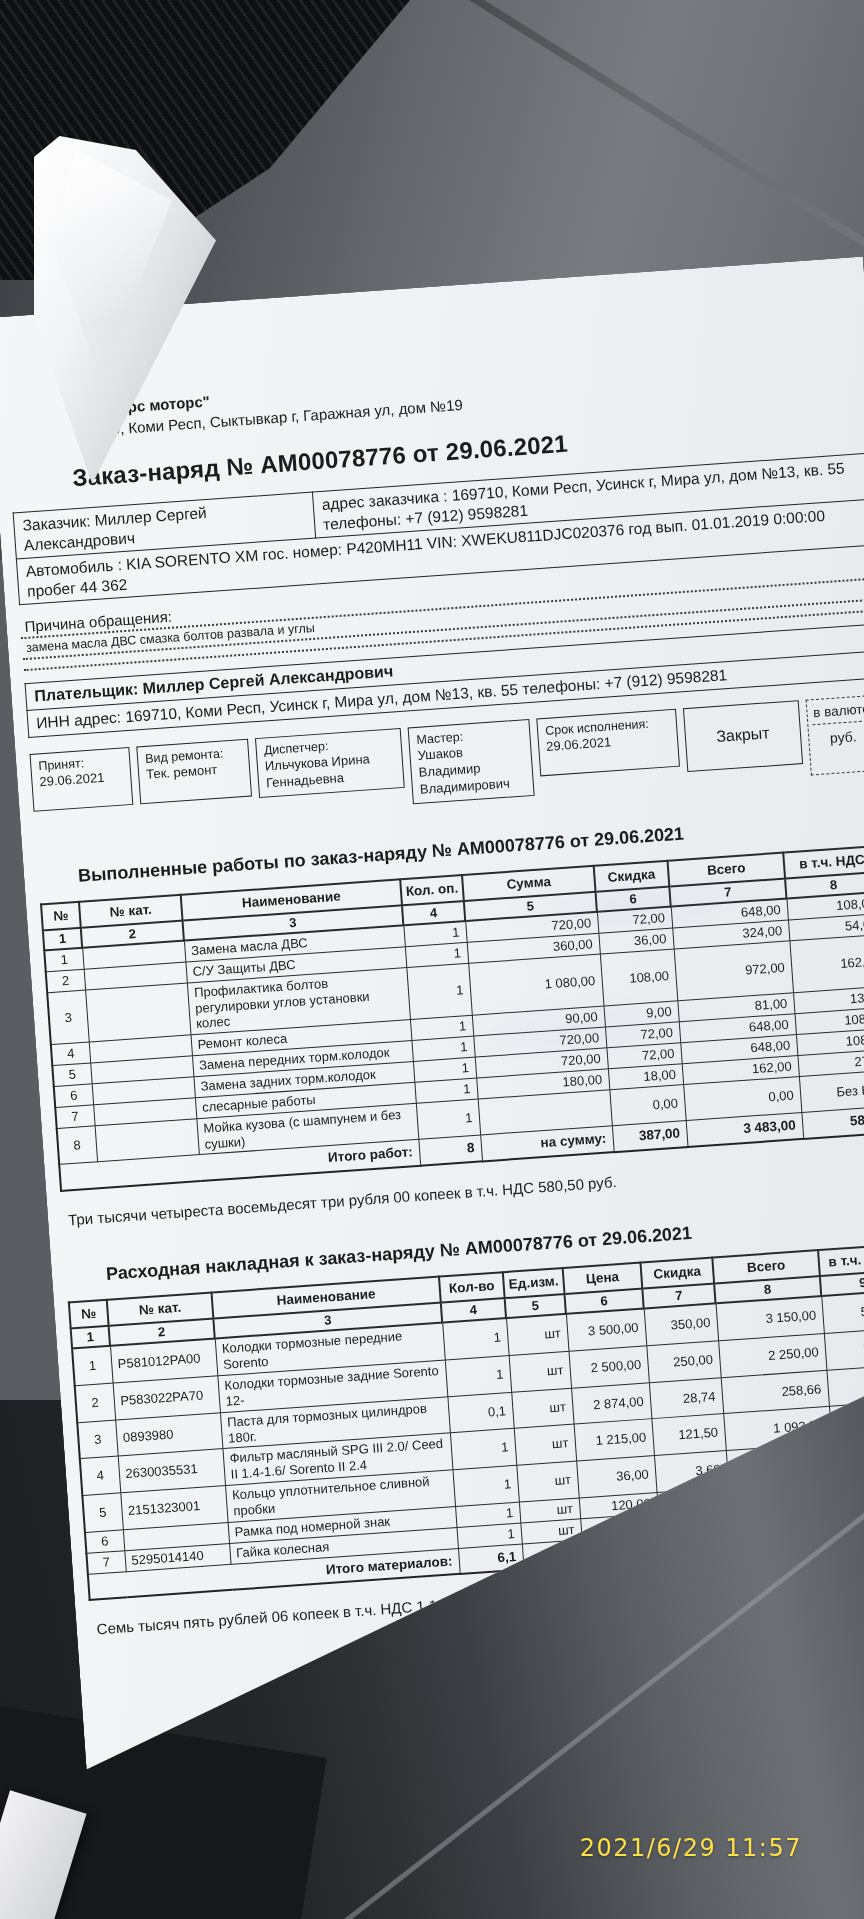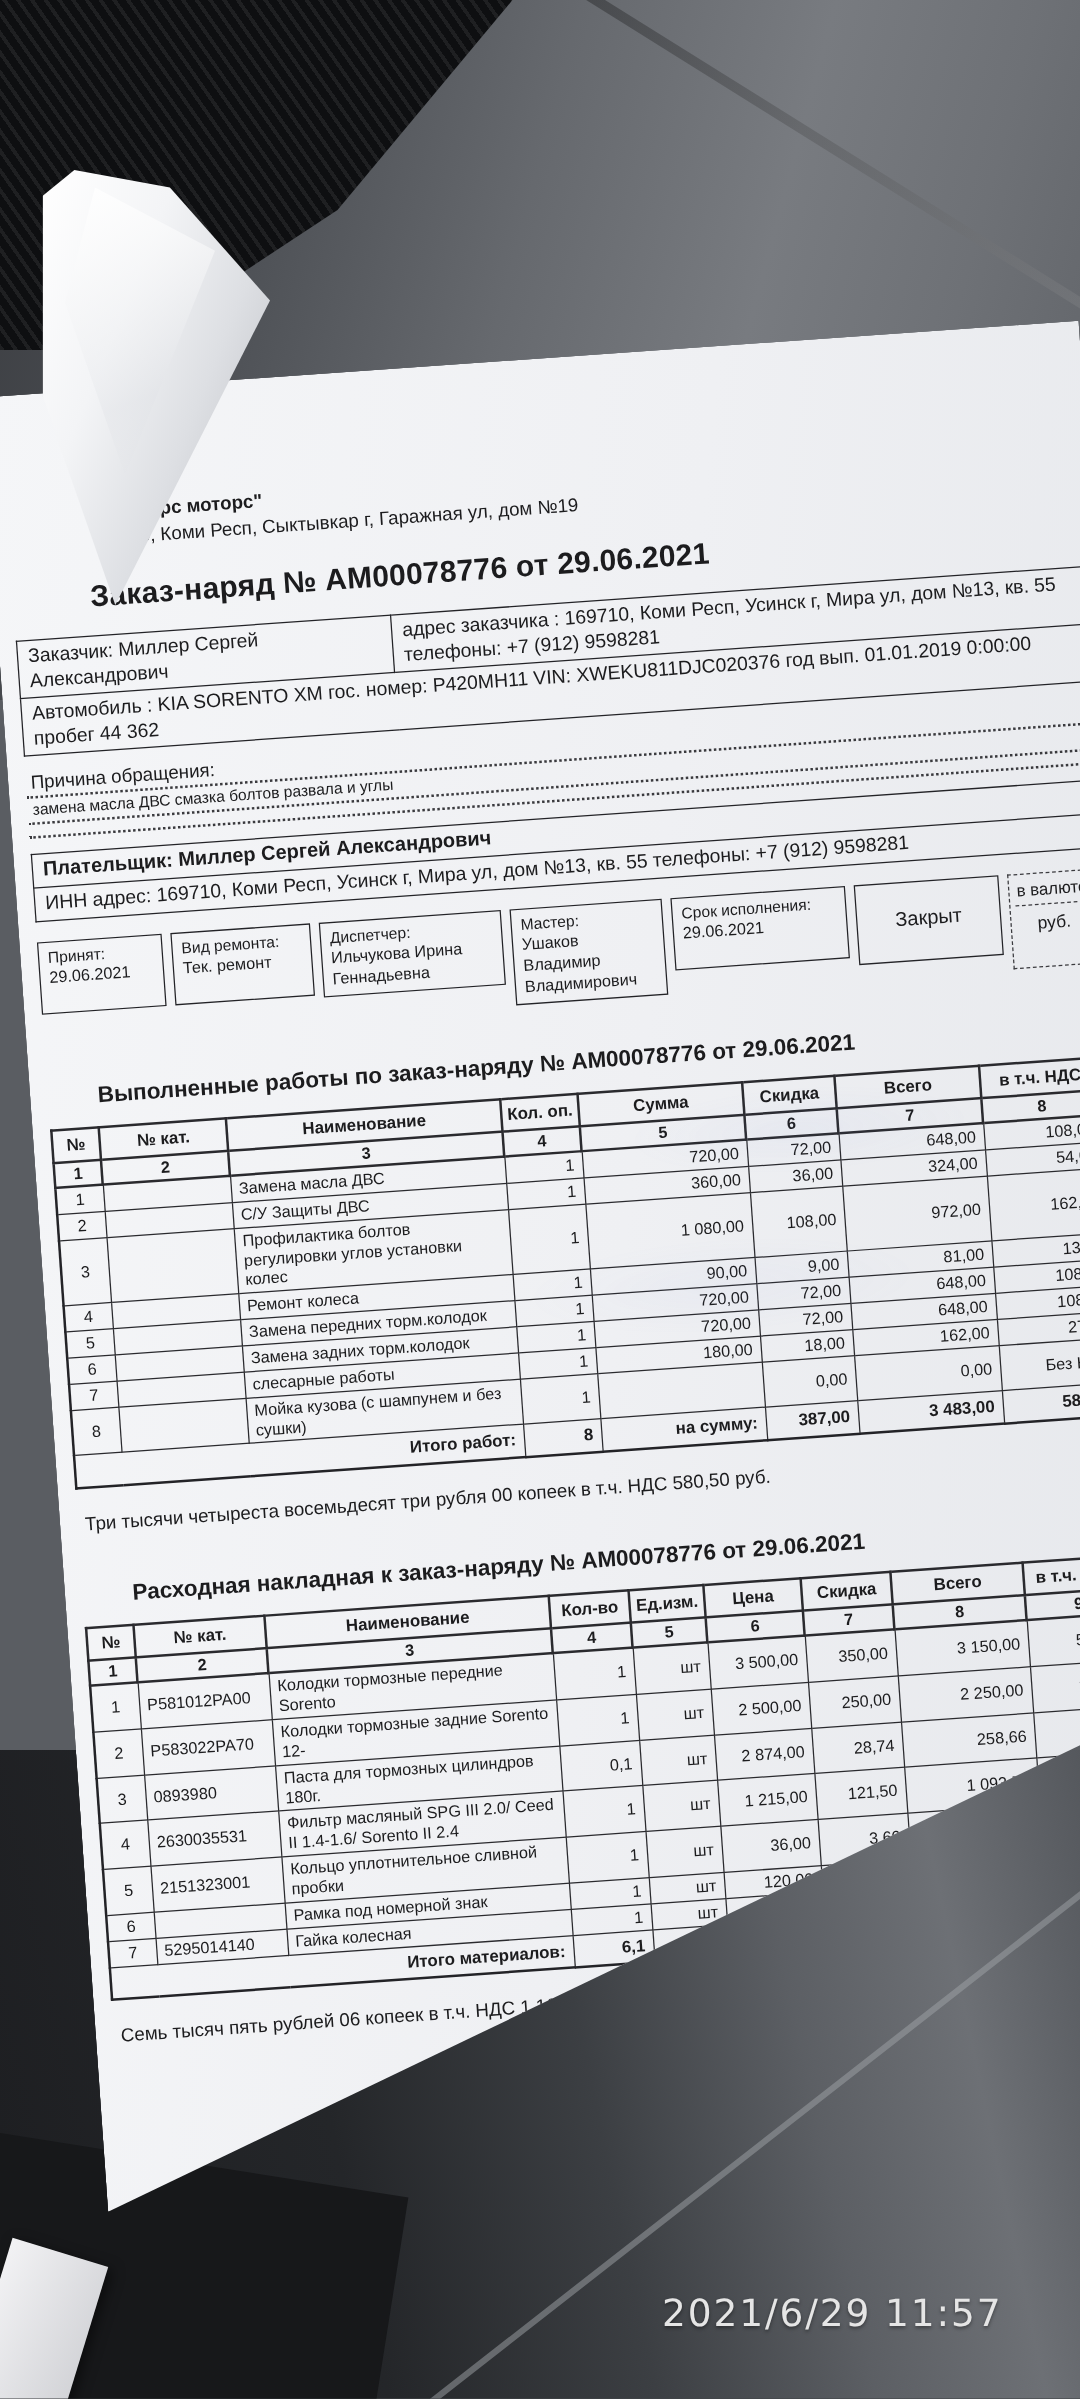--- a/index.html
+++ b/index.html
@@ -79,21 +79,21 @@
   .words{margin:20px 0 0 6px;font-size:15px;}
   
   .fold{position:absolute;left:34px;top:136px;width:182px;height:348px;
     background:linear-gradient(112deg,#ffffff 0%,#f3f4f6 34%,#dddfe3 62%,#c6c8cd 84%,#b4b6bc 100%);
     clip-path:polygon(14% 0,56% 4%,100% 30%,32% 100%,0 52%,0 6%);
     filter:drop-shadow(7px 9px 12px rgba(0,0,0,.42));}
   .fold-curl{position:absolute;left:52px;top:150px;width:120px;height:230px;
     background:linear-gradient(160deg,rgba(255,255,255,.95),rgba(225,227,231,.4) 70%,transparent);
     clip-path:polygon(20% 0,100% 22%,40% 100%,0 40%);}
   .timestamp{position:absolute;right:62px;top:1834px;font-family:"DejaVu Sans",sans-serif;
-    font-size:30px;color:#e5e5e5;letter-spacing:1.5px;text-shadow:0 1px 3px rgba(0,0,0,.4);}
+    font-size:24px;color:#fde047;letter-spacing:1.5px;text-shadow:0 1px 3px rgba(0,0,0,.4);}
 </style>
 </head>
 <body>
 
 <div class="stage">
   <div class="bg-top"></div>
   <div class="bg-top-seam"></div>
   <div class="bg-black-corner"></div>
   <div class="bg-bottom"></div>
   <div class="bg-bottom-seam"></div>

